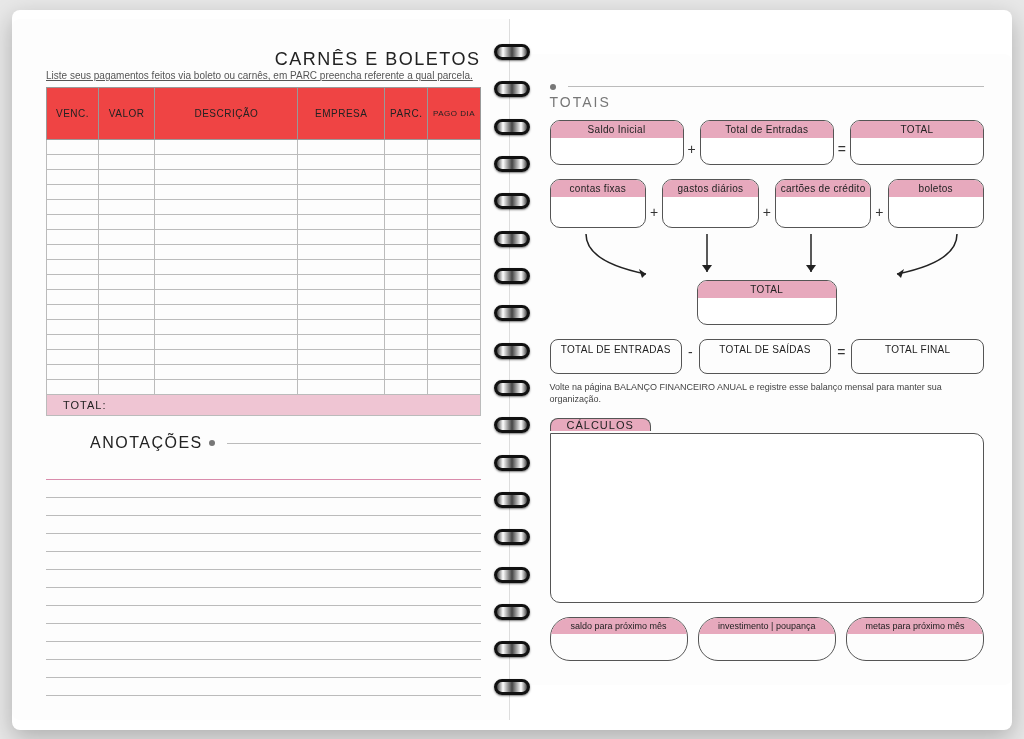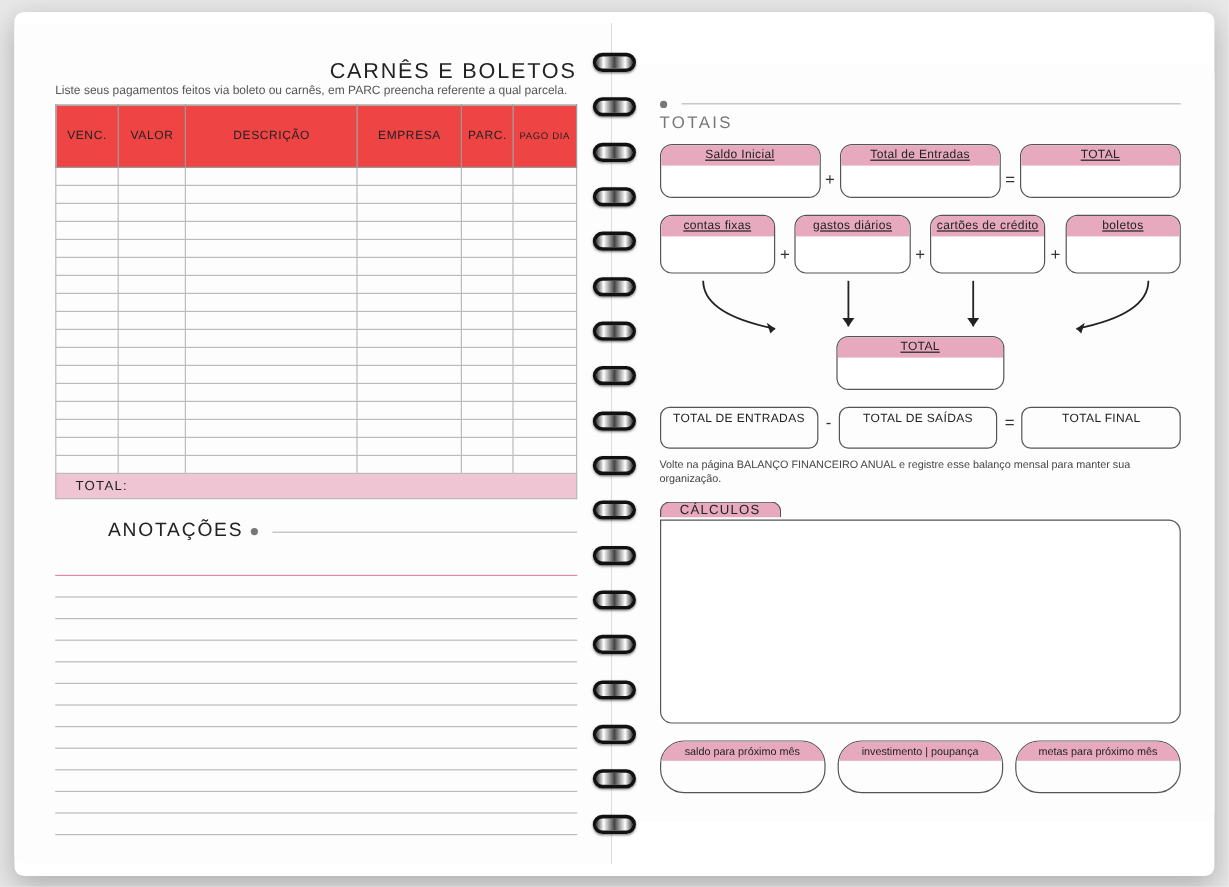--- a/index.html
+++ b/index.html
@@ -57,20 +57,21 @@
     font-size: 18px;
     letter-spacing: 1.5px;
     font-weight: 400;
     color: #222;
     text-align: right;
   }
   .subtitle {
     font-size: 10px;
     color: #555;
     margin-bottom: 6px;
+    text-decoration: underline;
   }
   table.bills {
     width: 100%;
     border-collapse: collapse;
     font-size: 10px;
   }
   table.bills th {
     background: #ef4444;
     color: #222;
     font-weight: 400;
@@ -137,21 +138,20 @@
     overflow:hidden;
     background:#fff;
   }
   .box .tab {
     background:#e7a9bd;
     text-align:center;
     font-size:10px;
     padding:3px 2px;
     color:#222;
     letter-spacing:0.3px;
-    text-decoration:underline;
   }
   .box .body { height:26px; }
   .box.tall .body { height:30px; }
   .op {
     font-size:14px;
     align-self:flex-end;
     padding-bottom:8px;
     color:#333;
   }
   .arrows { position:relative; height:50px; margin-top:-2px; }

